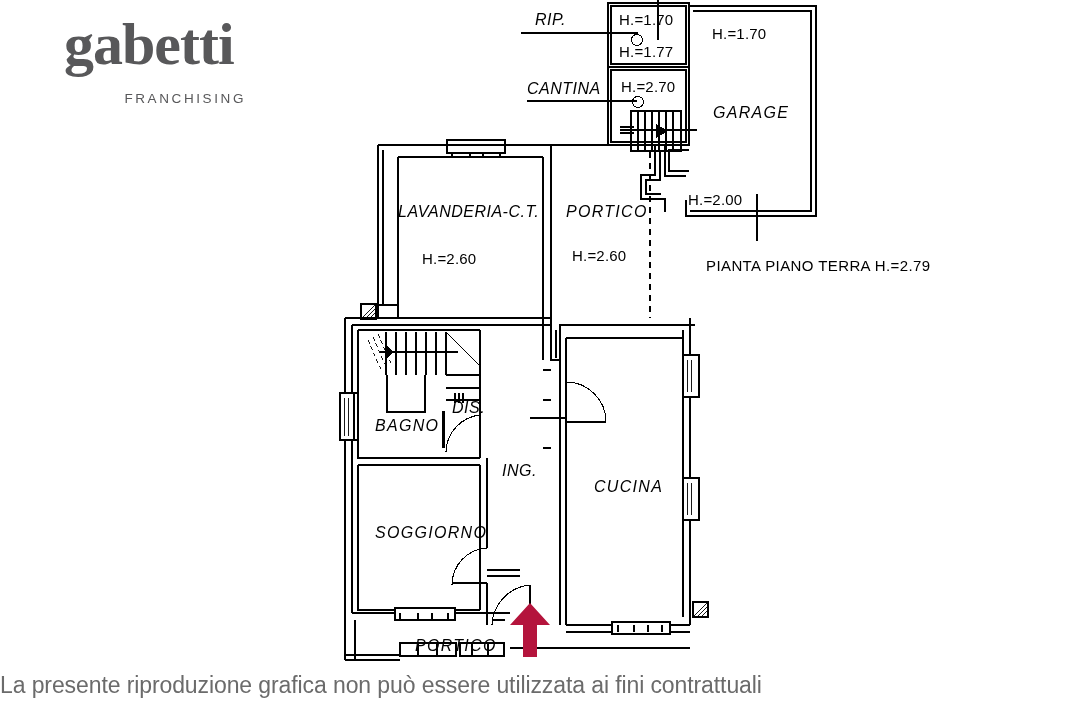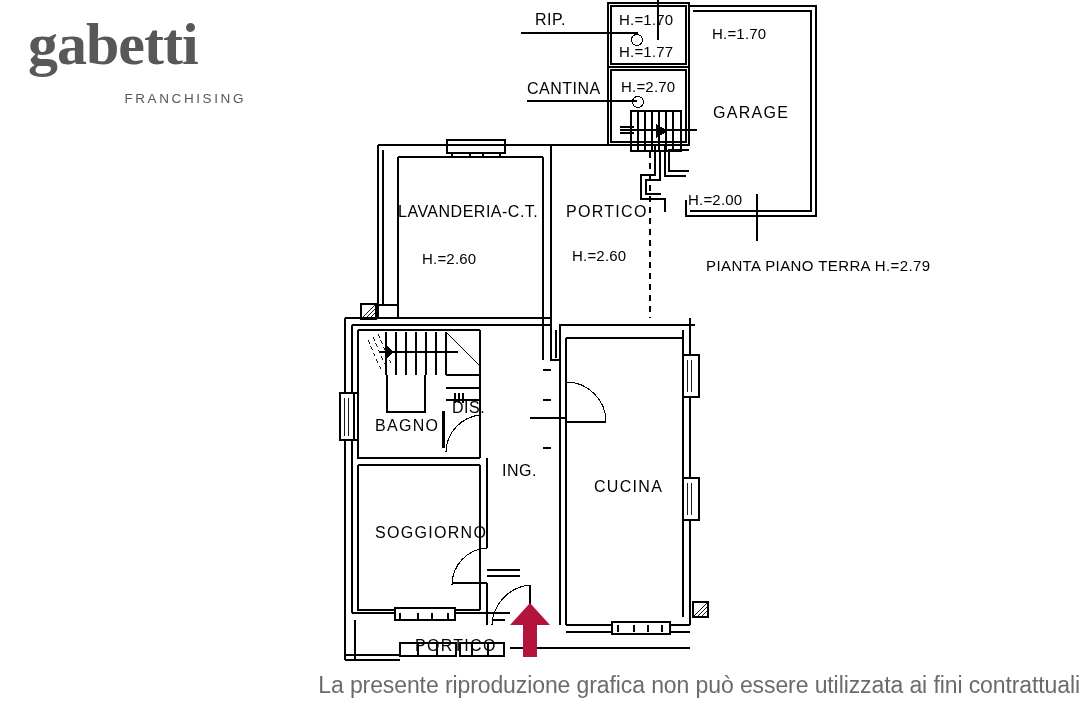--- a/index.html
+++ b/index.html
@@ -23,20 +23,21 @@
     width: 260px;
     height: 90px;
   }
   #logo-word {
     font-family: "Liberation Serif", serif;
     font-weight: bold;
     font-size: 60px;
     line-height: 60px;
     color: #58585a;
     letter-spacing: -1px;
+    margin-left: 36px;
   }
   #logo-sub {
     font-family: "Liberation Sans", sans-serif;
     font-size: 13.5px;
     letter-spacing: 2.6px;
     color: #58585a;
     text-align: right;
     width: 218px;
     margin-top: 17px;
   }
@@ -51,35 +52,35 @@
   }
 
   
   .lbl {
     position: absolute;
     font-family: "Liberation Sans", sans-serif;
     color: #000000;
     white-space: nowrap;
     letter-spacing: 0.5px;
   }
-  .room-name { font-size: 16px; }
+  .room-name { font-size: 16px; font-style: italic; }
   .room-name.wide { letter-spacing: 1.3px; }
   .hgt { font-size: 15px; letter-spacing: 0.2px; }
   .title-txt {
     font-size: 15px;
     letter-spacing: 0.4px;
   }
 
   
   #footer {
     position: absolute;
     left: 0;
     top: 672px;
     width: 1080px;
-    text-align: right;
+    text-align: left;
     font-family: "Liberation Sans", sans-serif;
     font-size: 23px;
     color: #6b6b6b;
     letter-spacing: -0.1px;
   }
 </style>
 </head>
 <body>
 
 <div id="logo">

